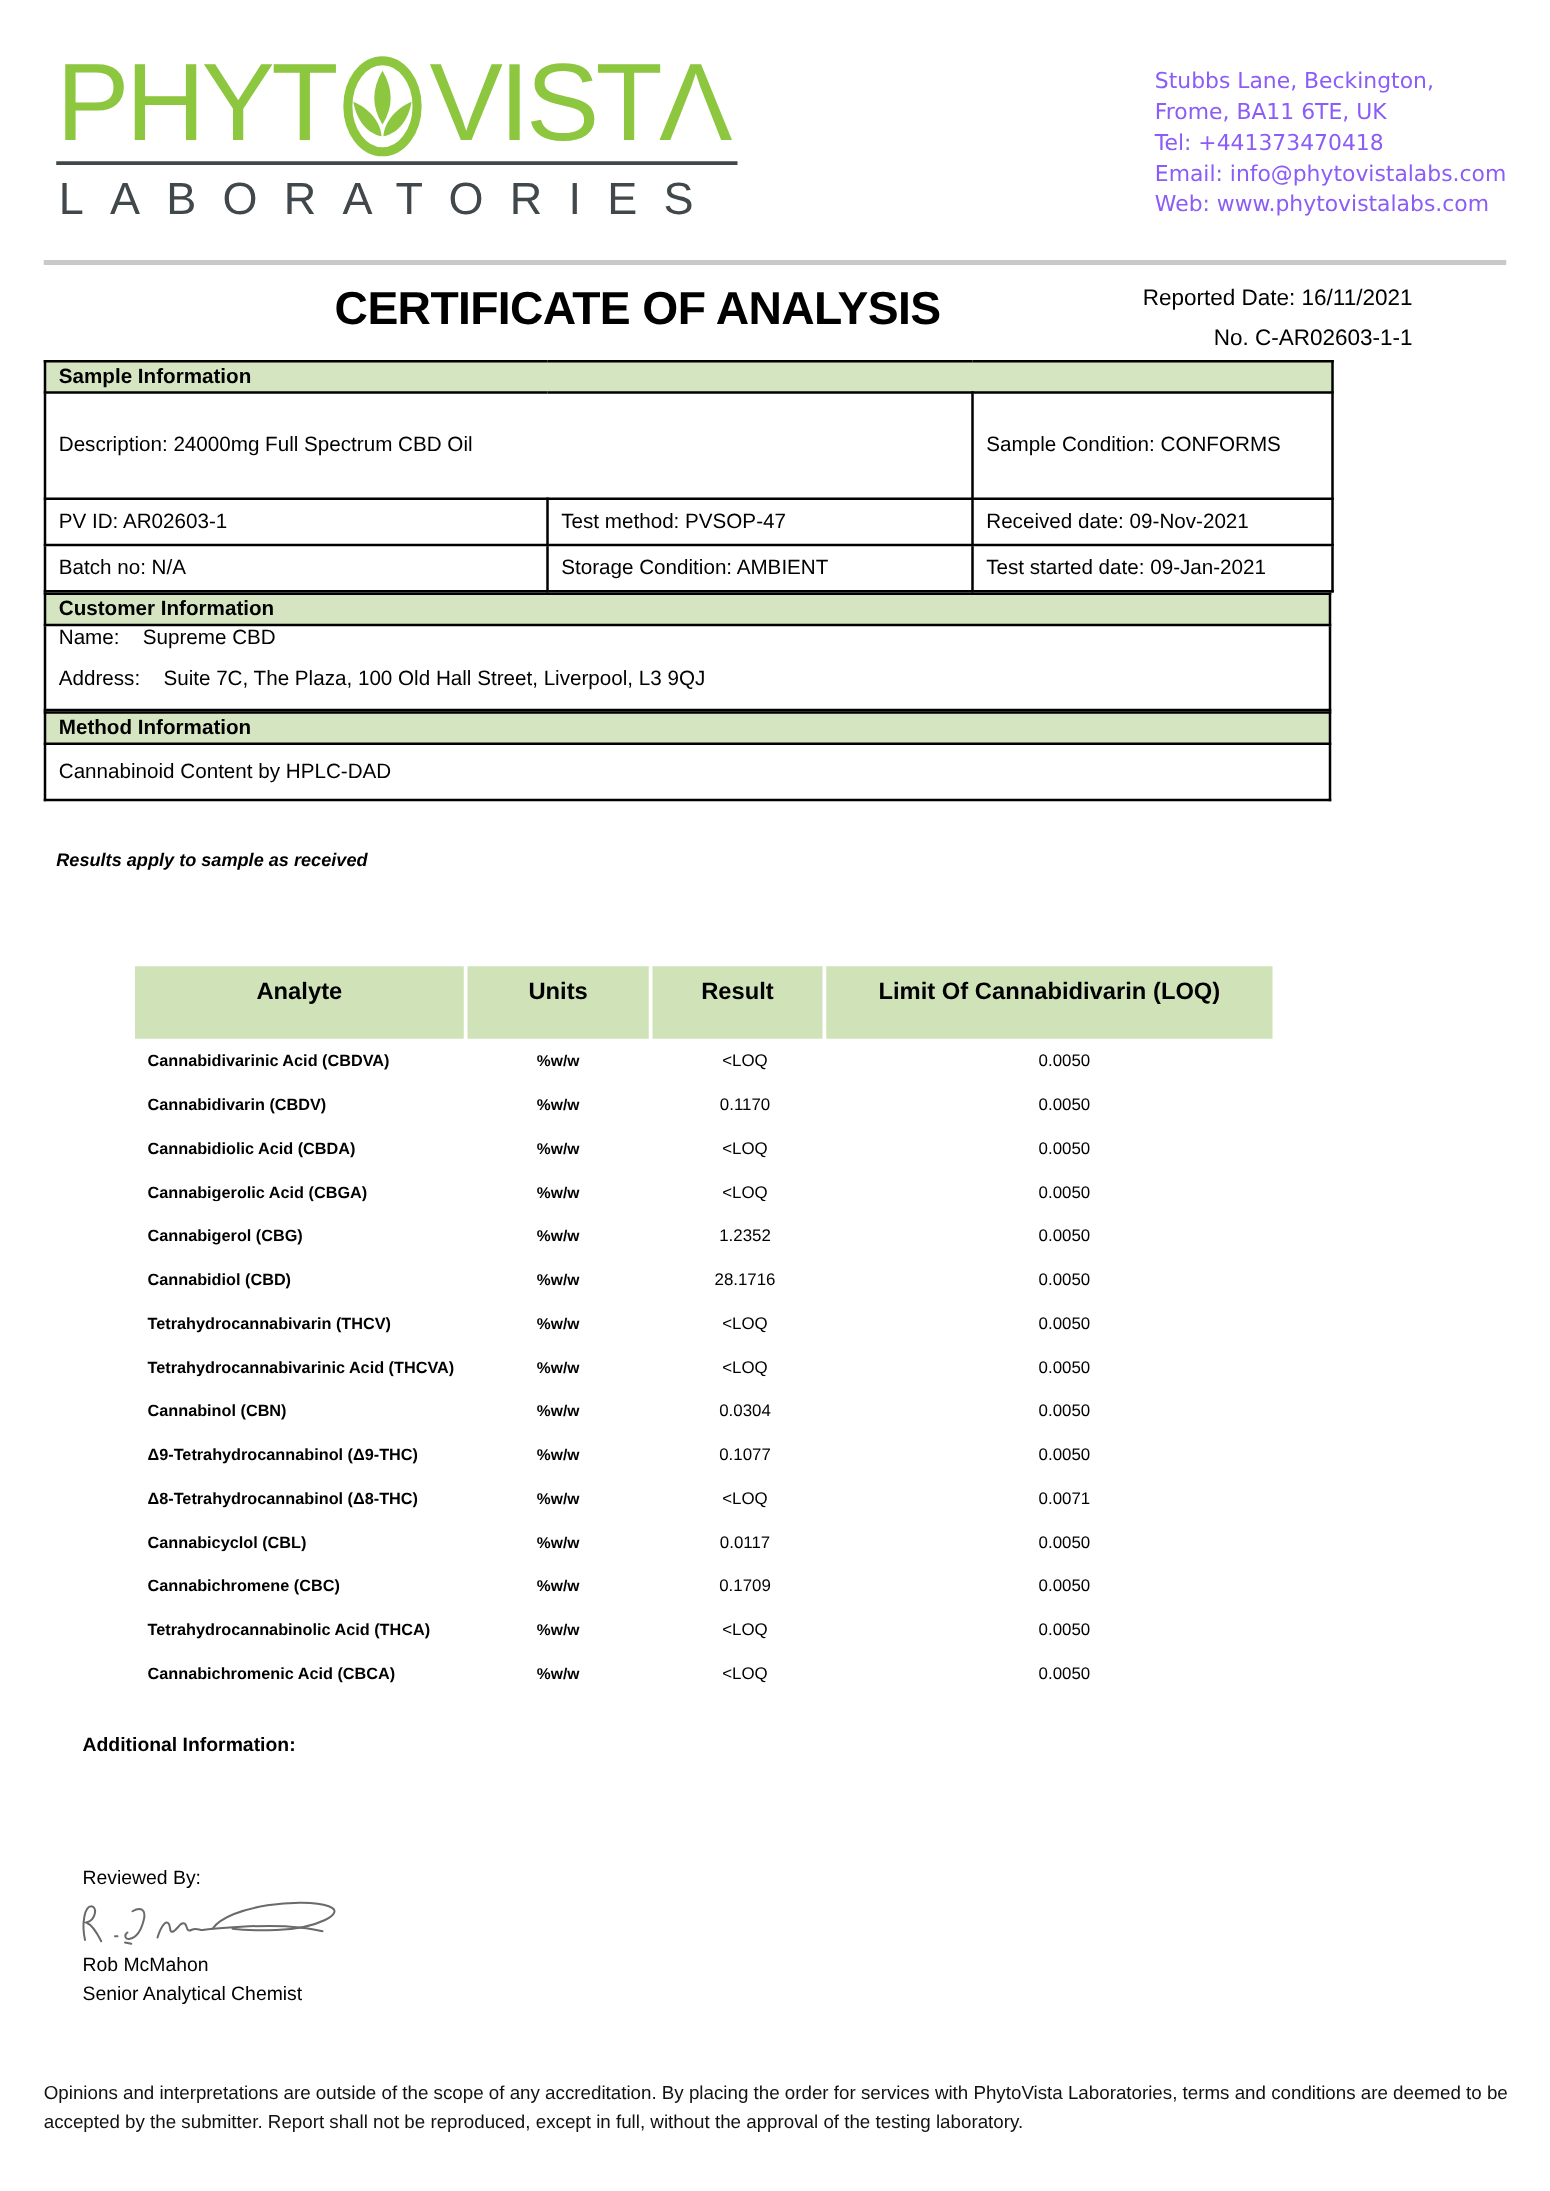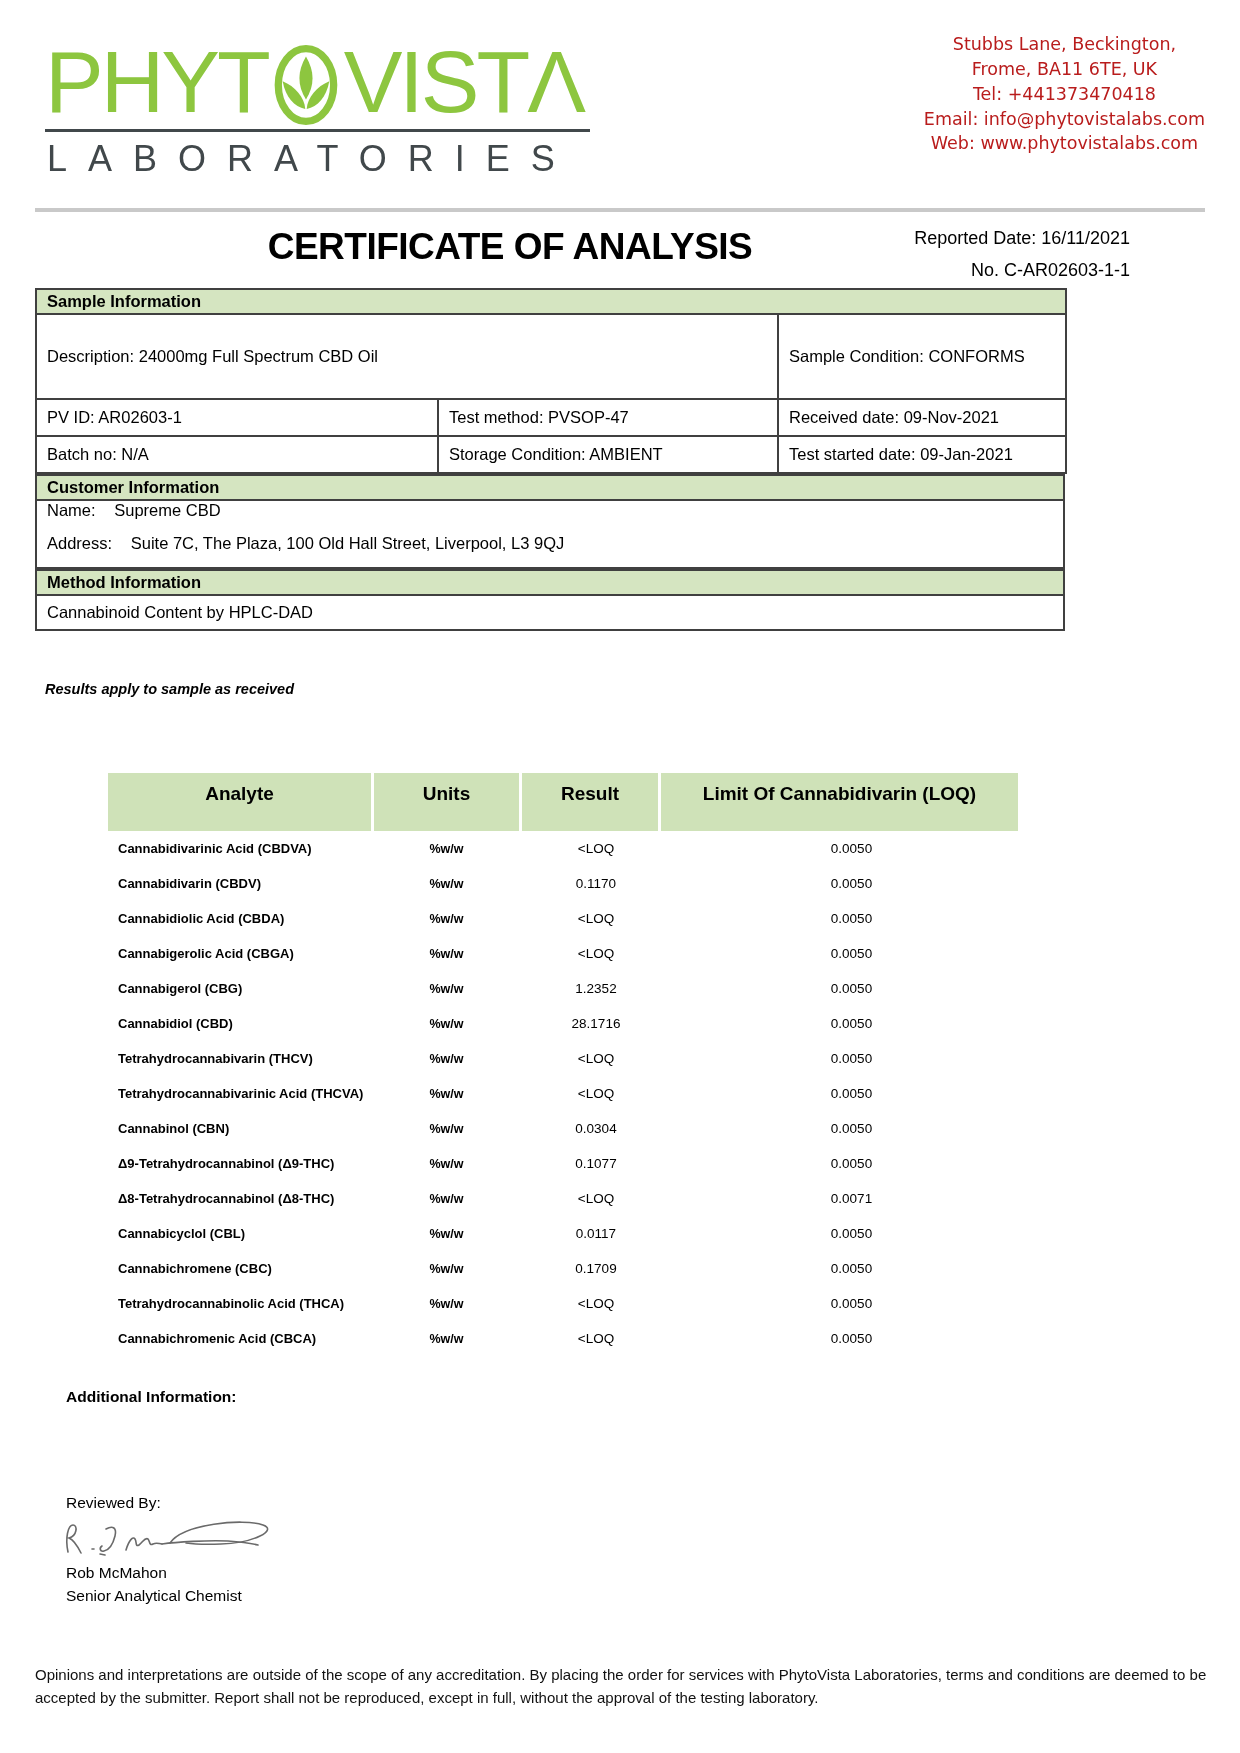--- a/index.html
+++ b/index.html
@@ -17,41 +17,41 @@
   
   .logo{position:absolute;left:45px;top:26px;width:545px;}
   .logo-top{display:flex;align-items:flex-end;color:var(--logo-green);
     font-size:88px;font-weight:400;letter-spacing:-3px;line-height:1;height:100px;white-space:nowrap;}
   .leaf{height:86px;width:auto;margin:0 3px;transform:translateY(2px);}
   .leaf ellipse{stroke:var(--logo-green);}
   .leaf path{fill:var(--logo-green);}
   .logo-rule{height:3px;background:var(--logo-gray);margin-top:3px;}
   .logo-sub{margin-top:6px;color:var(--logo-gray);font-size:36px;letter-spacing:21px;white-space:nowrap;padding-left:2px;}
 
-  .contact{position:absolute;right:35px;top:32px;text-align:center;
-    font-family:"DejaVu Sans","Liberation Sans",sans-serif;font-size:17.5px;line-height:1.42;color:#b91c1c;}
+  .contact{position:absolute;right:35px;top:53px;text-align:left;
+    font-family:"DejaVu Sans","Liberation Sans",sans-serif;font-size:17.5px;line-height:1.42;color:#8b5cf6;}
 
   .header-rule{position:absolute;left:35px;width:1170px;top:208px;height:4px;background:var(--rule-gray);}
 
   .report-meta{position:absolute;left:750px;top:222px;width:380px;text-align:right;font-size:18px;line-height:1.8;}
   .cert-title{position:absolute;left:110px;top:226px;width:800px;text-align:center;
     font-size:37px;font-weight:bold;letter-spacing:-0.5px;}
 
   
   .info-wrap{position:absolute;left:35px;top:288px;width:1030px;}
   table.info{border-collapse:collapse;width:1030px;table-layout:fixed;}
-  table.info td{border:2px solid #404040;font-size:16.5px;padding:0 0 0 10px;vertical-align:middle;}
+  table.info td{border:2px solid #000000;font-size:16.5px;padding:0 0 0 10px;vertical-align:middle;}
   td.bar{background:var(--bar-green);font-weight:bold;font-size:17px;height:25px;padding-left:16px;}
   td.desc{vertical-align:top;padding-top:5px;height:85px;}
   .h37{height:37px;}
   .cust-box{height:68px;vertical-align:top;padding-top:8px;}
   .cust-line{margin-bottom:14px;}
   .cust-line .lbl{display:inline-block;}
   .cust-line .val{display:inline-block;margin-left:14px;}
-  .method-box{height:35px;}
+  .method-box{height:45px;}
 
   
   .results-note{position:absolute;left:45px;top:681px;font-size:14.5px;font-weight:bold;font-style:italic;}
 
   .results{position:absolute;left:108px;top:773px;width:922px;}
   .t-head{display:flex;gap:3px;height:58px;}
   .t-head .hc{background:var(--thead-green);font-weight:bold;font-size:19px;text-align:center;padding-top:10px;}
   .t-row{display:flex;gap:3px;height:35px;align-items:center;}
   .c{overflow:hidden;}
   .w1{width:263px;} .w2{width:145px;} .w3{width:136px;} .w4{width:357px;}

